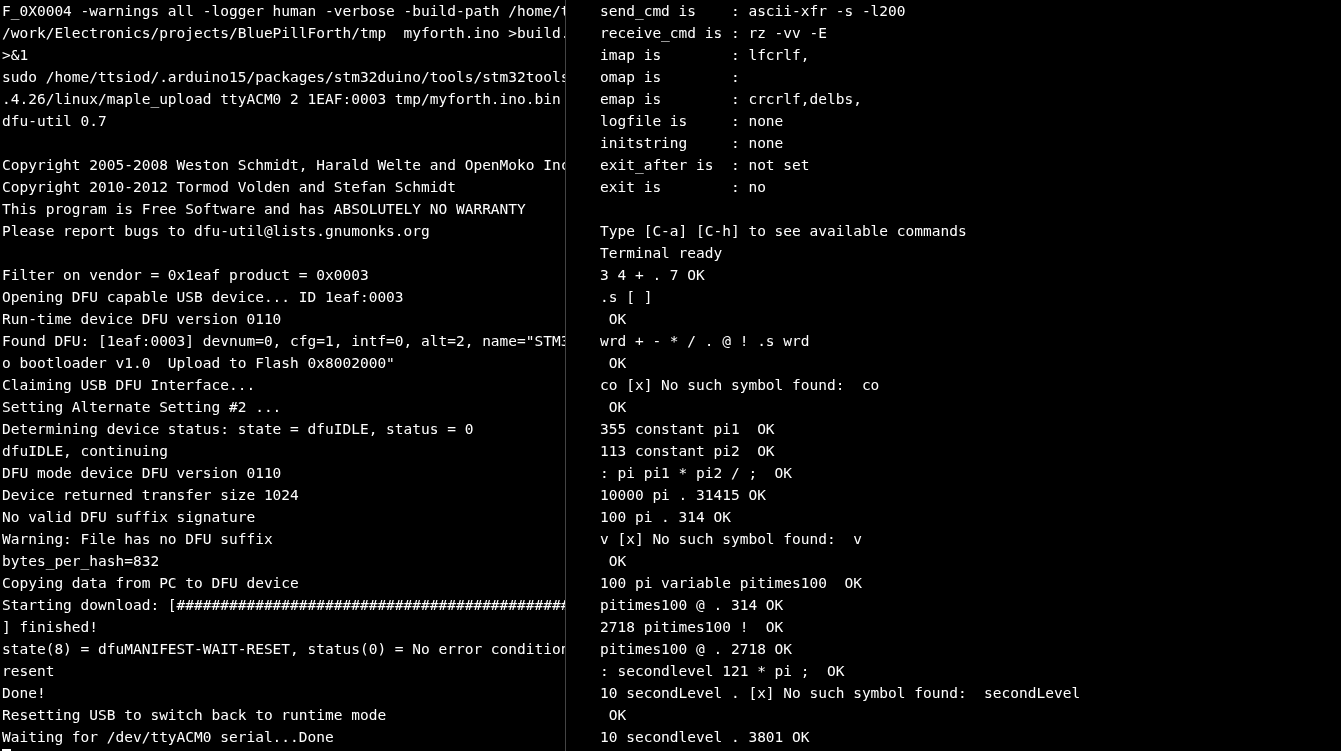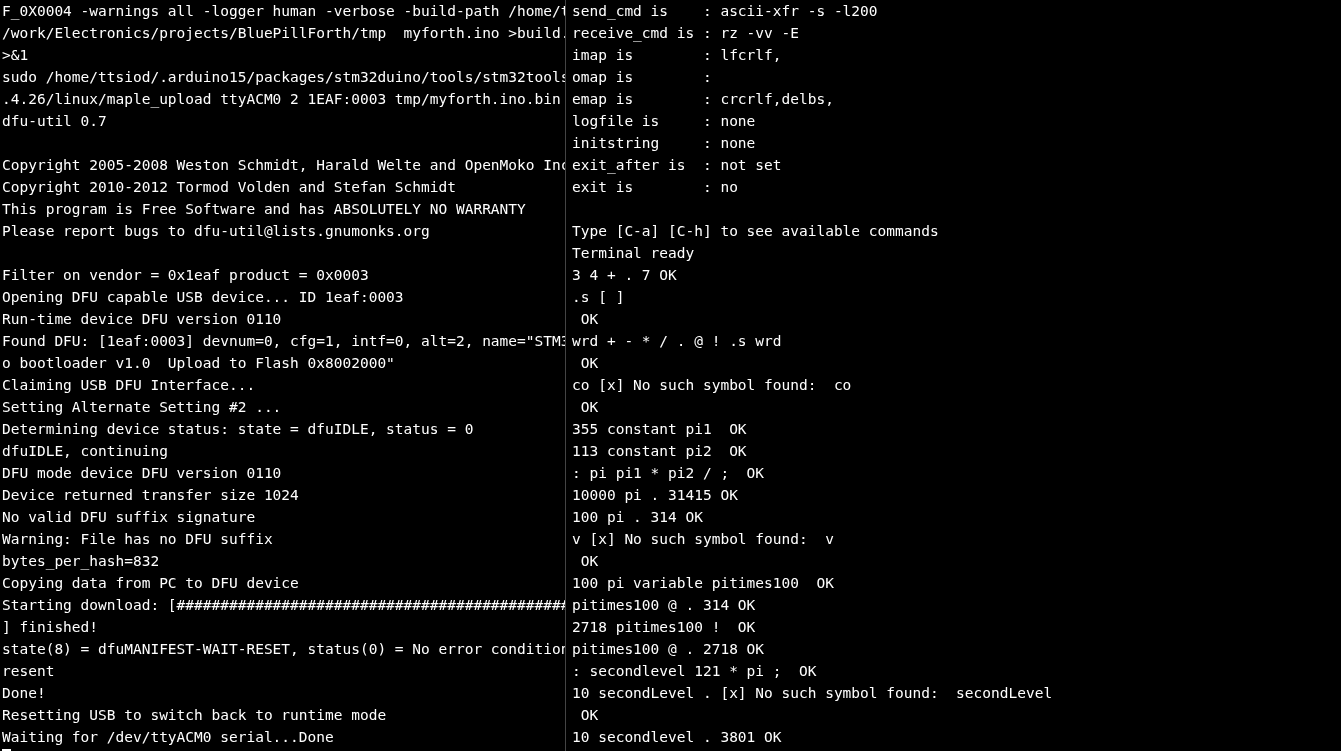--- a/index.html
+++ b/index.html
@@ -23,20 +23,21 @@
       overflow: hidden;
     }
     .pane-left {
       width: 566px;
       border-right: 1px solid #444444;
       padding-left: 2px;
     }
     .pane-right {
       flex: 1;
       padding-left: 6px;
+      margin-left: 28px;
     }
     .cursor {
       display: inline-block;
       width: 9px;
       height: 18px;
       background: #ffffff;
       vertical-align: text-bottom;
     }
   </style>
 </head>

